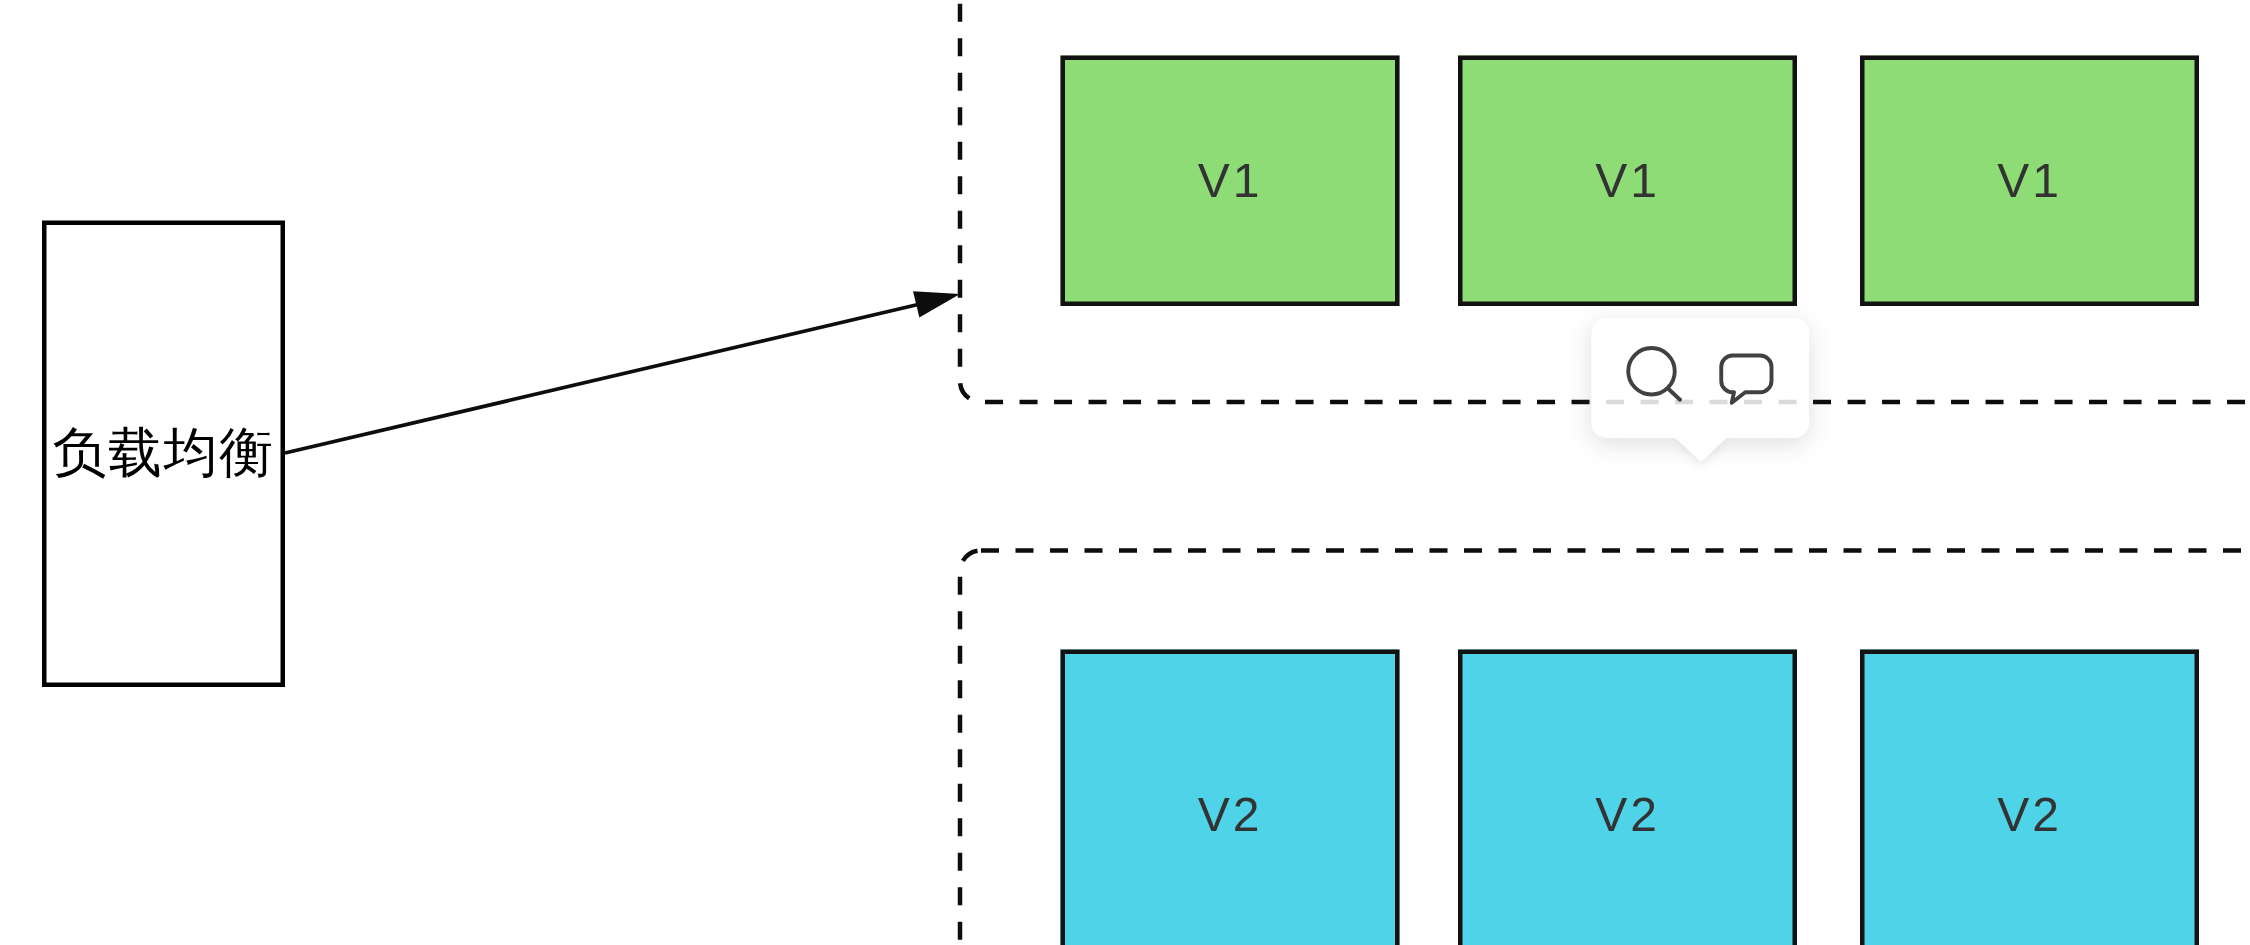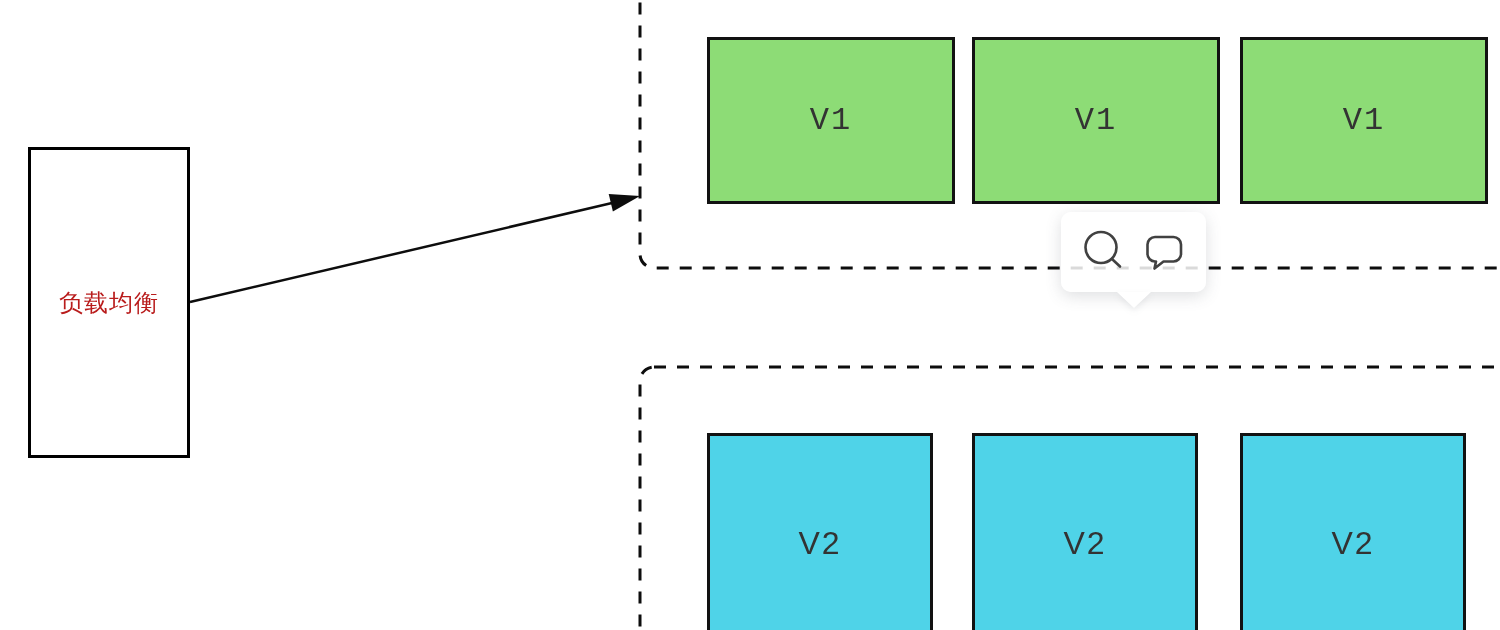--- a/index.html
+++ b/index.html
@@ -29,41 +29,41 @@
     width: 162px; height: 311px;
     box-sizing: border-box;
     border: 3px solid #000000;
     background: #ffffff;
     display: flex;
     align-items: center;
     justify-content: center;
     z-index: 2;
   }
   .lb-node .lb-label {
-    font-size: 24px;
-    color: #b91c1c;
+    font-size: 36px;
+    color: #000000;
     letter-spacing: 1px;
     white-space: nowrap;
   }
   
   .node {
     position: absolute;
     box-sizing: border-box;
     border: 3px solid #121212;
     display: flex;
     align-items: center;
     justify-content: center;
     z-index: 2;
   }
   .node .node-label {
     font-size: 32px;
     color: #333333;
     letter-spacing: 2px;
   }
-  .v1-row { top: 37px; height: 167px; width: 248px; font-family: Liberation Mono, monospace; }
+  .v1-row { top: 37px; height: 167px; width: 226px; }
   .v2-row { top: 433px; height: 221px; width: 226px; }
   .col-1 { left: 707px; }
   .col-2 { left: 972px; }
   .col-3 { left: 1240px; }
   
   .hover-toolbar {
     position: absolute;
     left: 1061px; top: 212px;
     width: 145px; height: 80px;
     background: rgba(255, 255, 255, 0.85);

